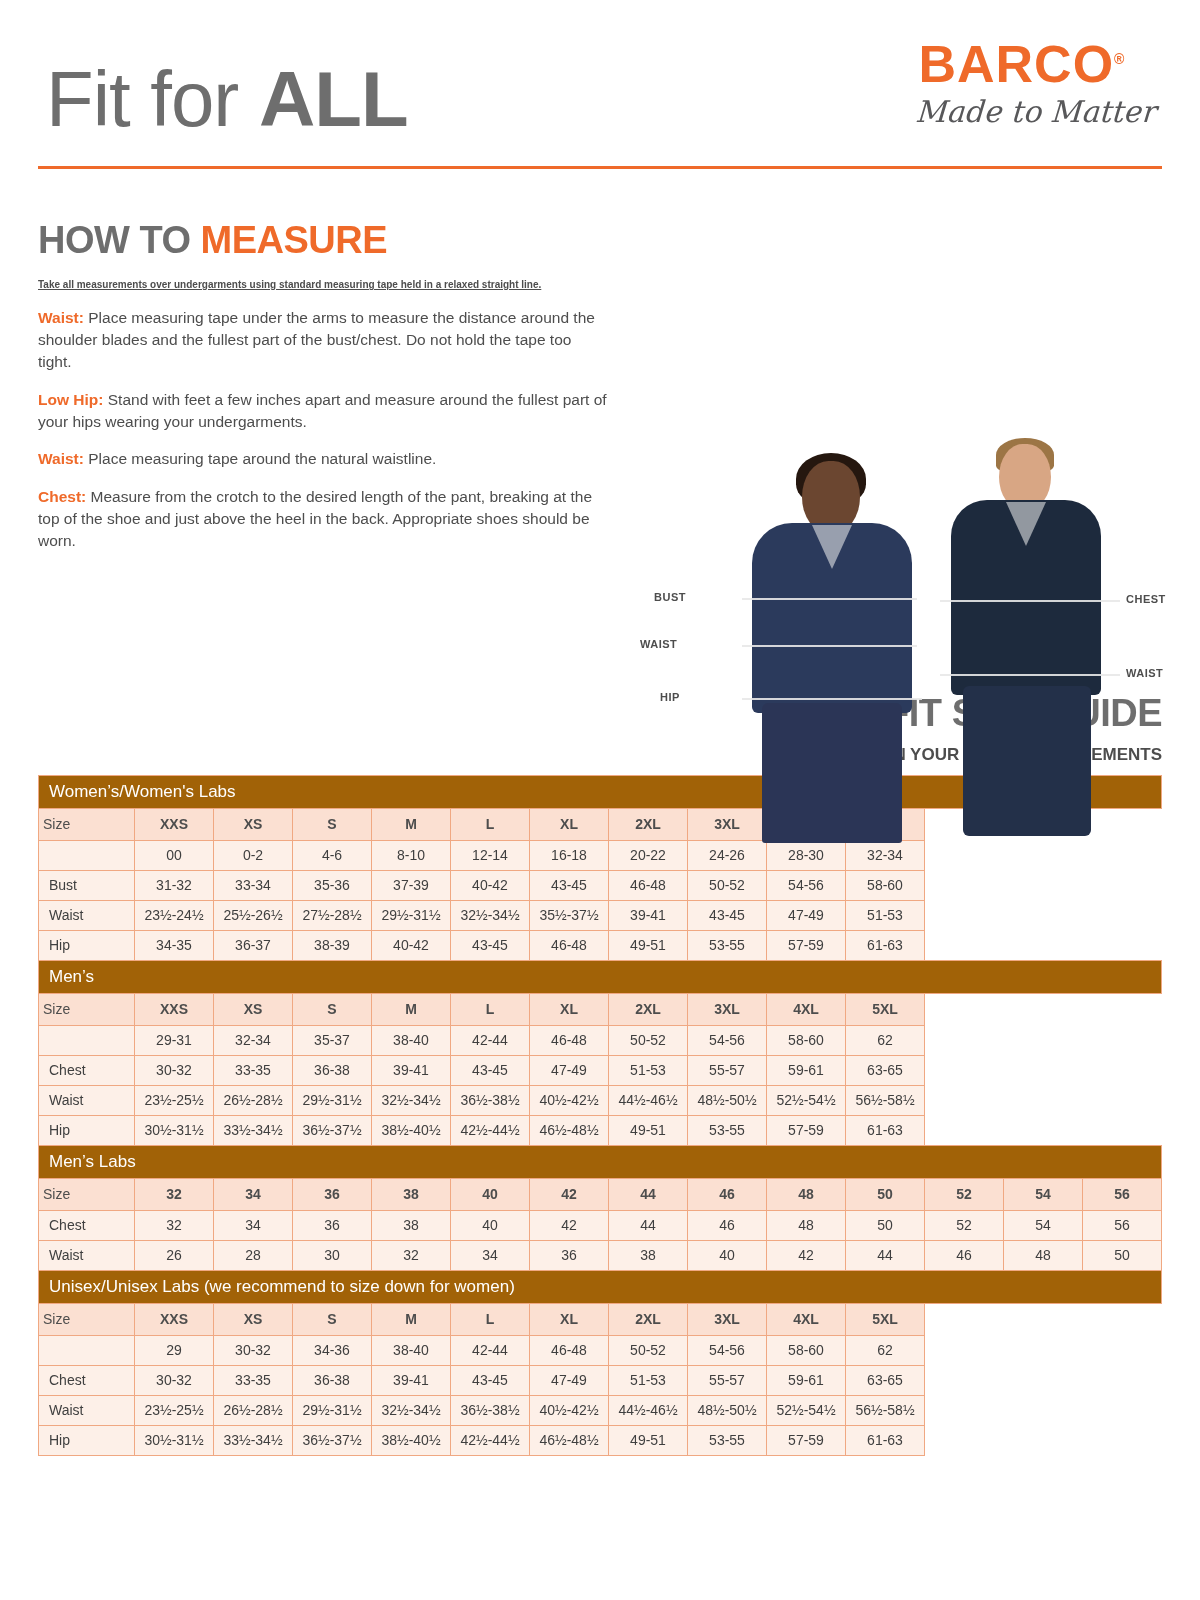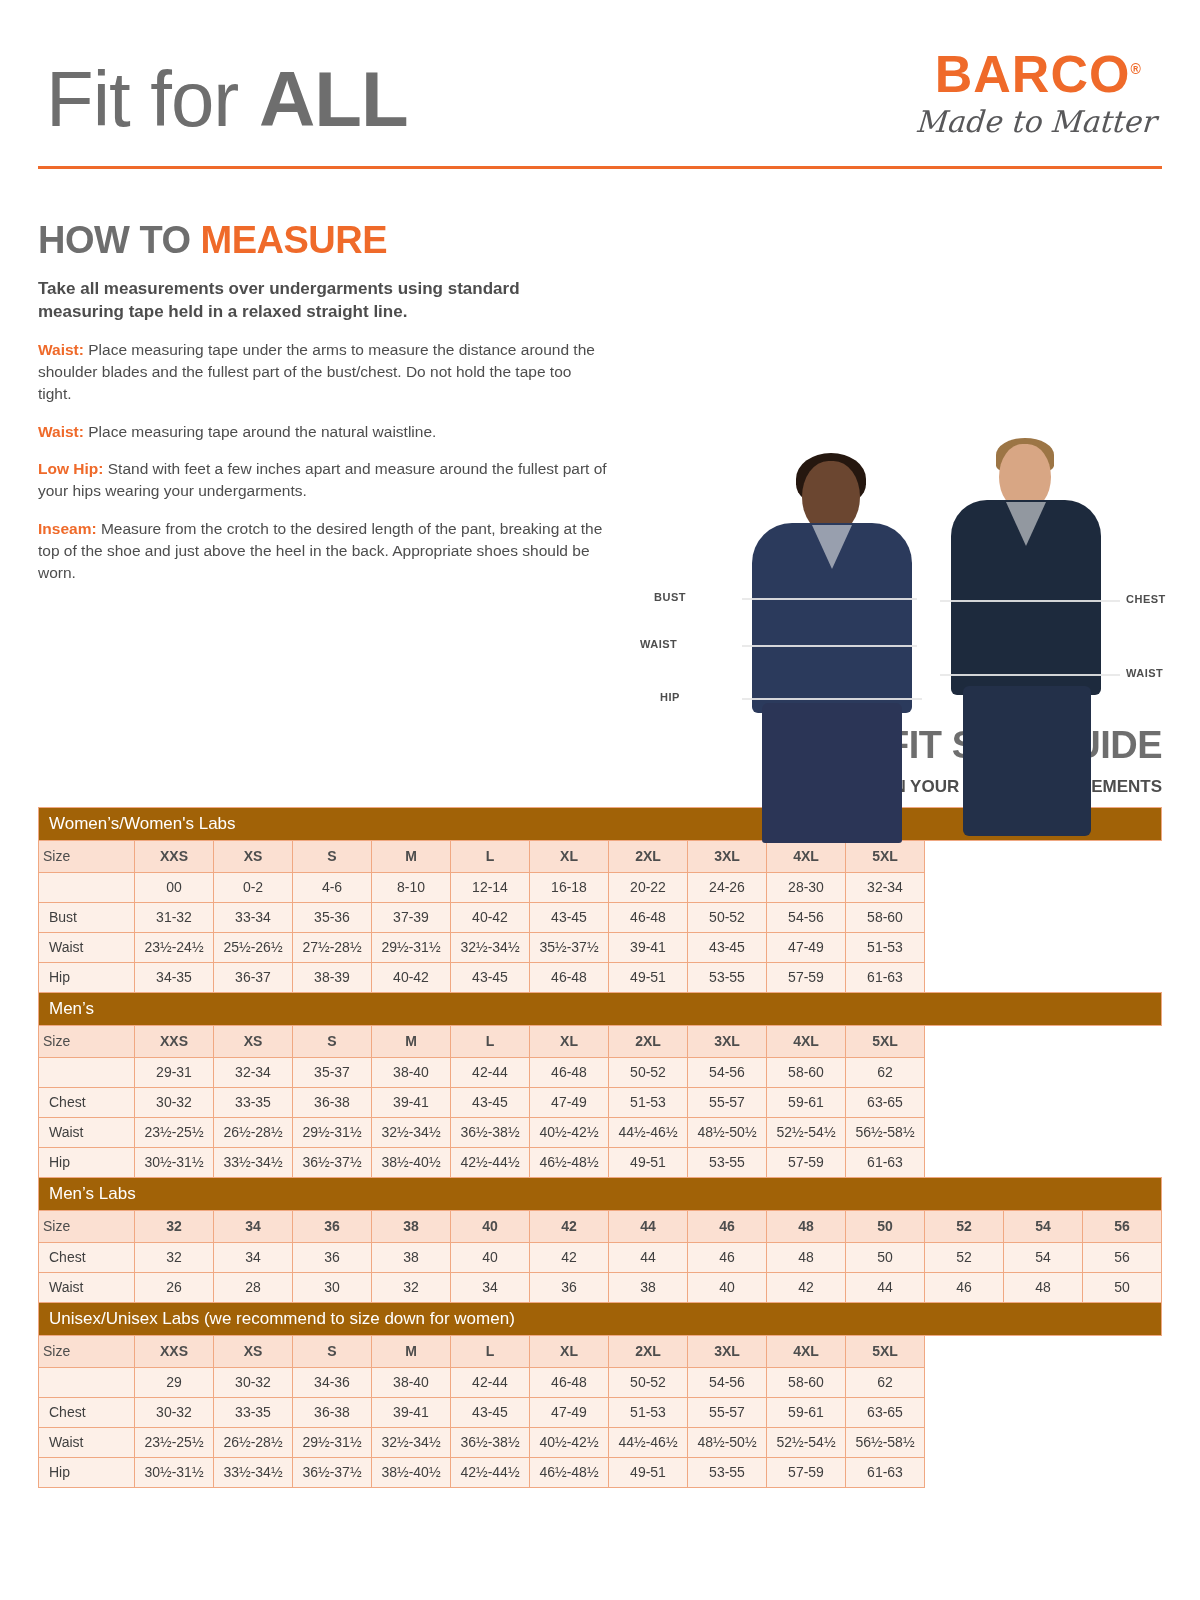--- a/index.html
+++ b/index.html
@@ -14,43 +14,43 @@
   }
   .page { position:relative; width:1200px; height:1600px; padding:0 38px; }
 
   
   .header { position:relative; height:120px; margin-top:38px; }
   .fit-title {
     font-size:78px; font-weight:400; color:#6e6e6e; letter-spacing:-1px;
     line-height:1; position:absolute; top:22px; left:8px;
   }
   .fit-title b { font-weight:700; color:#6e6e6e; }
-  .brand { position:absolute; right:4px; top:10px; text-align:center; }
+  .brand { position:absolute; right:4px; top:0; text-align:left; }
   .brand-name {
     font-size:52px; font-weight:700; color:#ef6a2a; letter-spacing:1px;
     line-height:1;
   }
   .brand-name sup { font-size:14px; vertical-align:super; }
   .brand-tag {
     font-family:"DejaVu Serif", serif;
     font-style:italic; font-size:30px; color:#58585a; margin-top:4px;
     transform:skewX(-6deg);
   }
   .rule { height:3px; background:#ef6a2a; margin-top:8px; }
 
   
   .howto { margin-top:50px; width:620px; }
   h2.section {
     font-size:38px; font-weight:700; color:#6e6e6e; letter-spacing:-0.5px;
     margin:0 0 16px 0;
   }
   h2.section .hl { color:#ef6a2a;margin-top:44px; }
   .lead {
-    font-size:17px; font-weight:700; color:#4d4d4d; line-height:1.35;
-    margin-bottom:14px; max-width:560px;
+    font-size:10px; font-weight:700; color:#4d4d4d; line-height:1.35;
+    margin-bottom:14px; max-width:560px;text-decoration:underline;
   }
   .para { font-size:15.5px; line-height:1.42; color:#4d4d4d; margin-bottom:13px; max-width:570px; }
   .para .term { color:#ef6a2a; font-weight:700; }
 
   
   .models {
     position:absolute; right:28px; top:370px; width:470px; height:430px;
   }
   .model { position:absolute; bottom:0; }
   .woman { left:38px; width:185px; height:385px; }
@@ -128,27 +128,27 @@
   <div class="howto">
     <h2 class="section">
       <span>HOW TO </span><span class="hl">MEASURE</span>
     </h2>
     <div class="lead">Take all measurements over undergarments using standard measuring tape held in a relaxed straight line.</div>
 
     <p class="para">
       <span class="term">Waist:</span><span> Place measuring tape under the arms to measure the distance around the shoulder blades and the fullest part of the bust/chest. Do not hold the tape too tight.</span>
     </p>
     <p class="para">
+      <span class="term">Low Hip:</span><span> Stand with feet a few inches apart and measure around the fullest part of your hips wearing your undergarments.</span>
+    </p>
+    <p class="para">
       <span class="term">Waist:</span><span> Place measuring tape around the natural waistline.</span>
     </p>
     <p class="para">
-      <span class="term">Low Hip:</span><span> Stand with feet a few inches apart and measure around the fullest part of your hips wearing your undergarments.</span>
-    </p>
-    <p class="para">
-      <span class="term">Inseam:</span><span> Measure from the crotch to the desired length of the pant, breaking at the top of the shoe and just above the heel in the back. Appropriate shoes should be worn.</span>
+      <span class="term">Chest:</span><span> Measure from the crotch to the desired length of the pant, breaking at the top of the shoe and just above the heel in the back. Appropriate shoes should be worn.</span>
     </p>
   </div>
 
   <div class="models">
 
     <div class="model woman">
       <div class="w-hair"></div>
       <div class="w-head"></div>
       <div class="torso w-torso">
         <div class="vneck" style="left:60px; top:2px;"></div>

